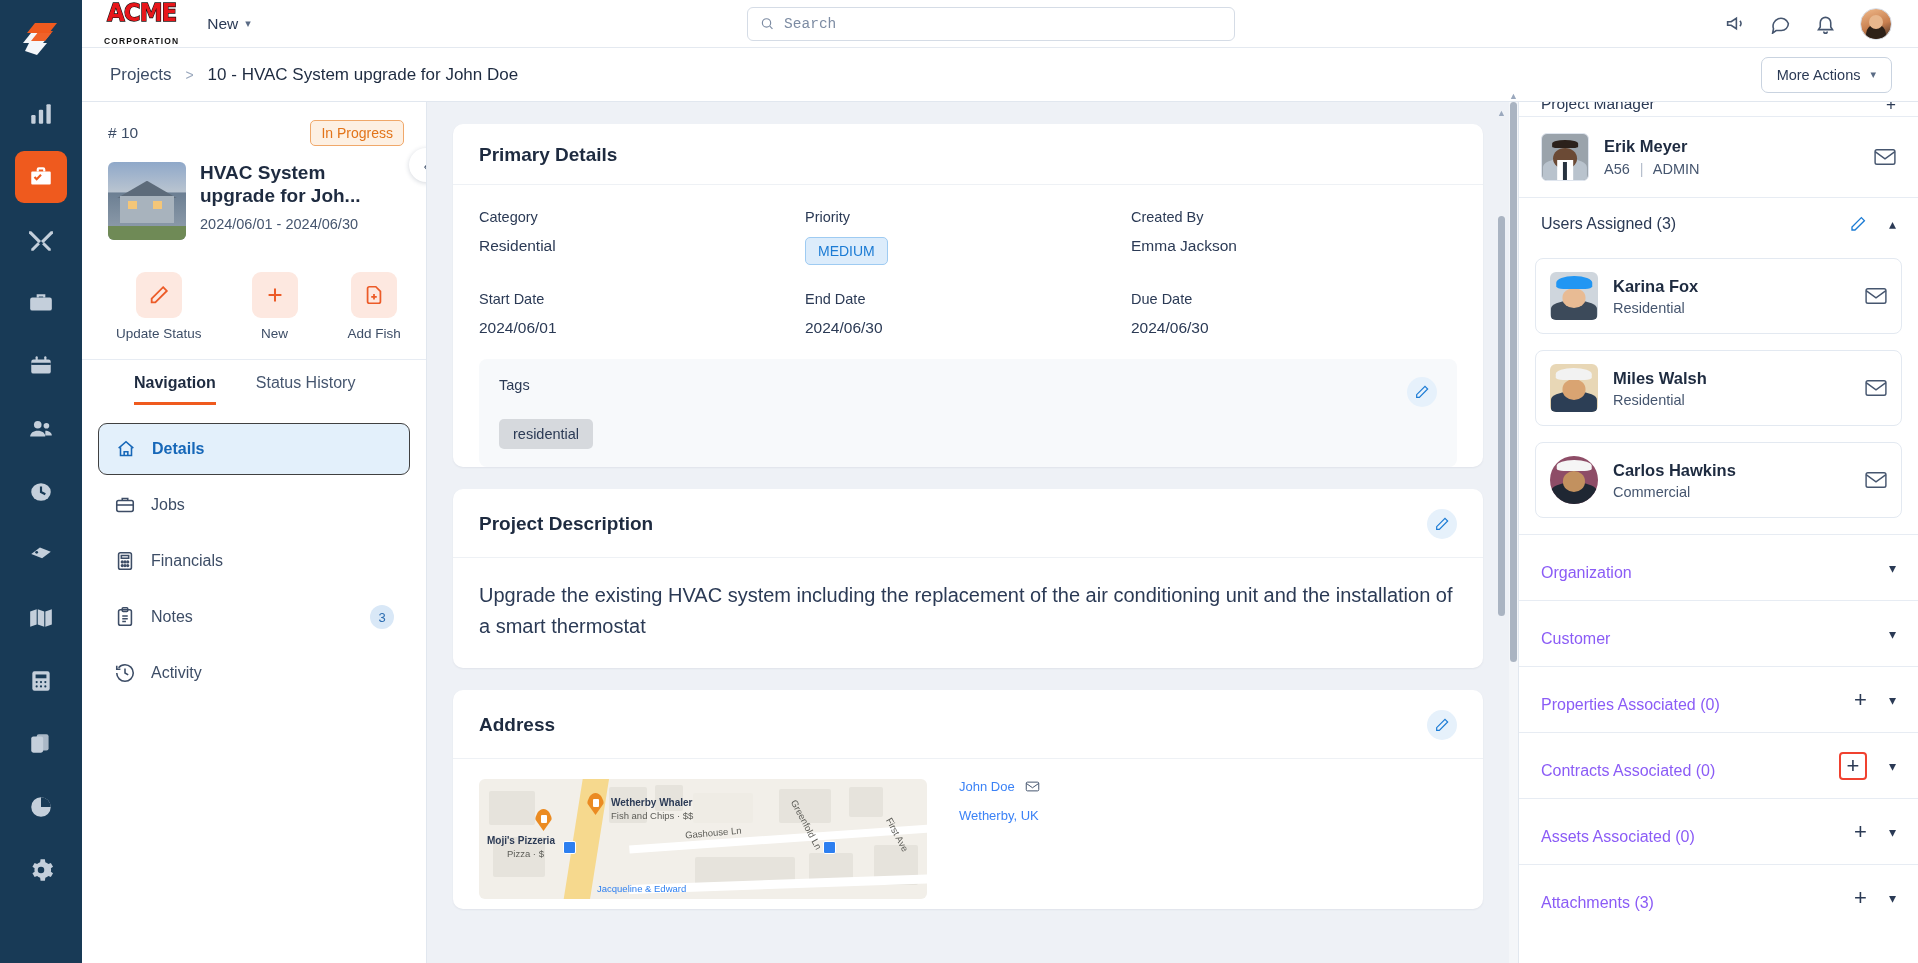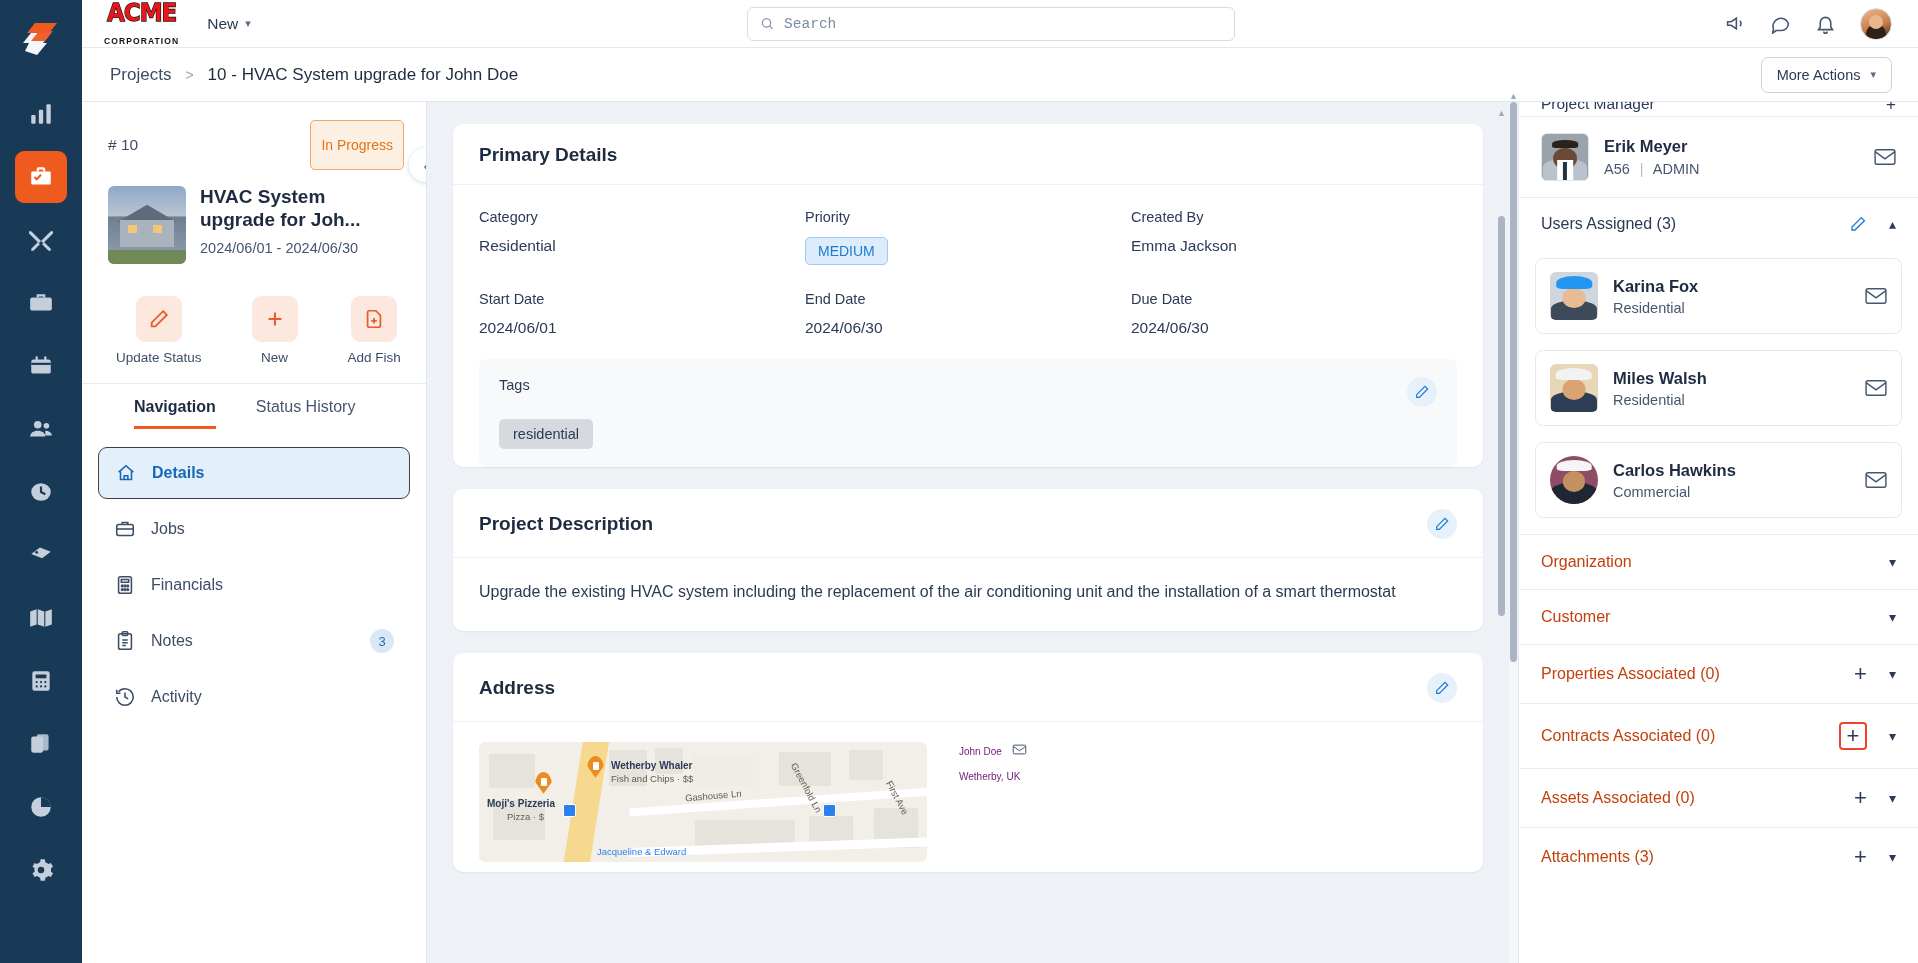--- a/index.html
+++ b/index.html
@@ -104,21 +104,21 @@
   .proj-panel {
     width: 345px; flex: 0 0 345px; background: #fff;
     border-right: 1px solid #e1e7ef; display: flex; flex-direction: column;
     position: relative; overflow: hidden;
   }
   .proj-head { padding: 18px 22px 14px 26px; }
   .proj-idrow { display: flex; align-items: center; justify-content: space-between; }
   .proj-id { font-size: 15.5px; color: #3d4d66; }
   .status-pill {
     border: 1px solid #f0a86a; color: #e2741a; background: #fdf0e3;
-    border-radius: 5px; font-size: 14px; padding: 16px 10px; cursor: pointer;
+    border-radius: 5px; font-size: 14px; padding: 4px 10px; cursor: pointer;
   }
   .proj-main { display: flex; gap: 14px; margin-top: 16px; }
   .proj-thumb {
     width: 78px; height: 78px; border-radius: 6px; flex: 0 0 78px; overflow:hidden;
     background: linear-gradient(#8fa8c9 0%, #b9c4d0 38%, #6c7f93 40%, #96a3b0 100%);
     position: relative;
   }
   .proj-thumb .roof {
     position:absolute; left:12%; top:24%; width:76%; height:22%;
     background:#5d6b7a; clip-path: polygon(0 100%, 50% 0, 100% 100%);
@@ -198,21 +198,21 @@
   .f-value { font-size: 15.5px; color: #2b3a55; }
   .prio-pill {
     display: inline-block; border: 1px solid #9ecbf2; background: #dcecfb;
     color: #1b7bd4; font-size: 14px; border-radius: 5px; padding: 5px 12px;
   }
   .tags-block { margin: 14px 26px 22px 26px; background: #f7f9fb; border-radius: 8px; padding: 18px 20px; }
   .tag-chip {
     display: inline-block; background: #d6d9dd; color: #2b3a55;
     border-radius: 5px; font-size: 14.5px; padding: 7px 14px; margin-top: 14px;
   }
-  .desc-body { padding: 22px 26px 26px 26px; font-size: 16px; line-height: 1.55; color: #2b3a55; }
+  .desc-body { padding: 22px 26px 26px 26px; font-size: 20px; line-height: 1.55; color: #2b3a55; }
 
   
   .addr-body { display: flex; padding: 20px 26px 10px 26px; gap: 32px; }
   .map {
     width: 448px; height: 120px; flex: 0 0 448px; border-radius: 6px;
     background: #f2efe9; position: relative; overflow: hidden;
   }
   .map .road-main {
     position:absolute; left:92px; top:-10px; width:26px; height:170px;
     background:#f6d98e; transform: rotate(9deg);
@@ -239,21 +239,21 @@
   .map .poi::after {
     content:""; position:absolute; left:50%; top:6px; transform:translateX(-50%);
     width:6px; height:8px; background:#fff; border-radius:1px;
   }
   .map .bus {
     position:absolute; width:13px; height:13px; background:#2d7ff0; border-radius:2px;
     border: 1.5px solid #fff;
   }
   .addr-right { flex: 1; min-width: 0; }
   .addr-h { font-size: 16.5px; font-weight: bold; color: #1e2b40; margin-bottom: 16px; }
-  .addr-line { font-size: 10px; color: #701a75; margin-bottom: 14px; display: flex; align-items: flex-end; gap: 10px; }
+  .addr-line { font-size: 13px; color: #3b82f6; margin-bottom: 14px; display: flex; align-items: flex-start; gap: 10px; }
   .addr-line svg { width: 15px; height: 15px; stroke: #46566f; fill: none; stroke-width: 1.6; }
 
   
   .c-scroll {
     position: absolute; right: 4px; top: 18px; width: 7px; height: 700px;
     border-radius: 4px;
   }
   .c-scroll .thumb {
     position: absolute; top: 96px; width: 7px; height: 400px;
     background: #aab4c2; border-radius: 4px;
@@ -309,21 +309,21 @@
     width: 48px; height: 48px; border-radius: 6px; flex: 0 0 48px; overflow:hidden;
     position: relative;
   }
   .uc-name { font-size: 16.5px; font-weight: bold; color: #1e2b40; }
   .uc-sub { font-size: 14.5px; color: #46566f; margin-top: 4px; }
 
   .collapse-row {
     display: flex; align-items: center; padding: 18px 22px;
     border-top: 1px solid #e7ecf3; cursor: pointer;
   }
-  .collapse-row .lbl { font-size: 16px; color: #c2410c; }
+  .collapse-row .lbl { font-size: 16px; color: #8b5cf6; margin-top: 11px; }
   .right-wrap { position: relative; display:flex; }
   .rp-track {
     width: 9px; flex: 0 0 9px; background: #f4f6f9; position: relative;
   }
   .rp-track .rp-thumb {
     position: absolute; top: 0px; left: 1px; width: 7px; height: 560px;
     background: #aab4c2; border-radius: 4px;
   }
   .rp-track .rp-arrow { position:absolute; top:-11px; left:0px; color:#9aa8bd; font-size:9px;}
 

